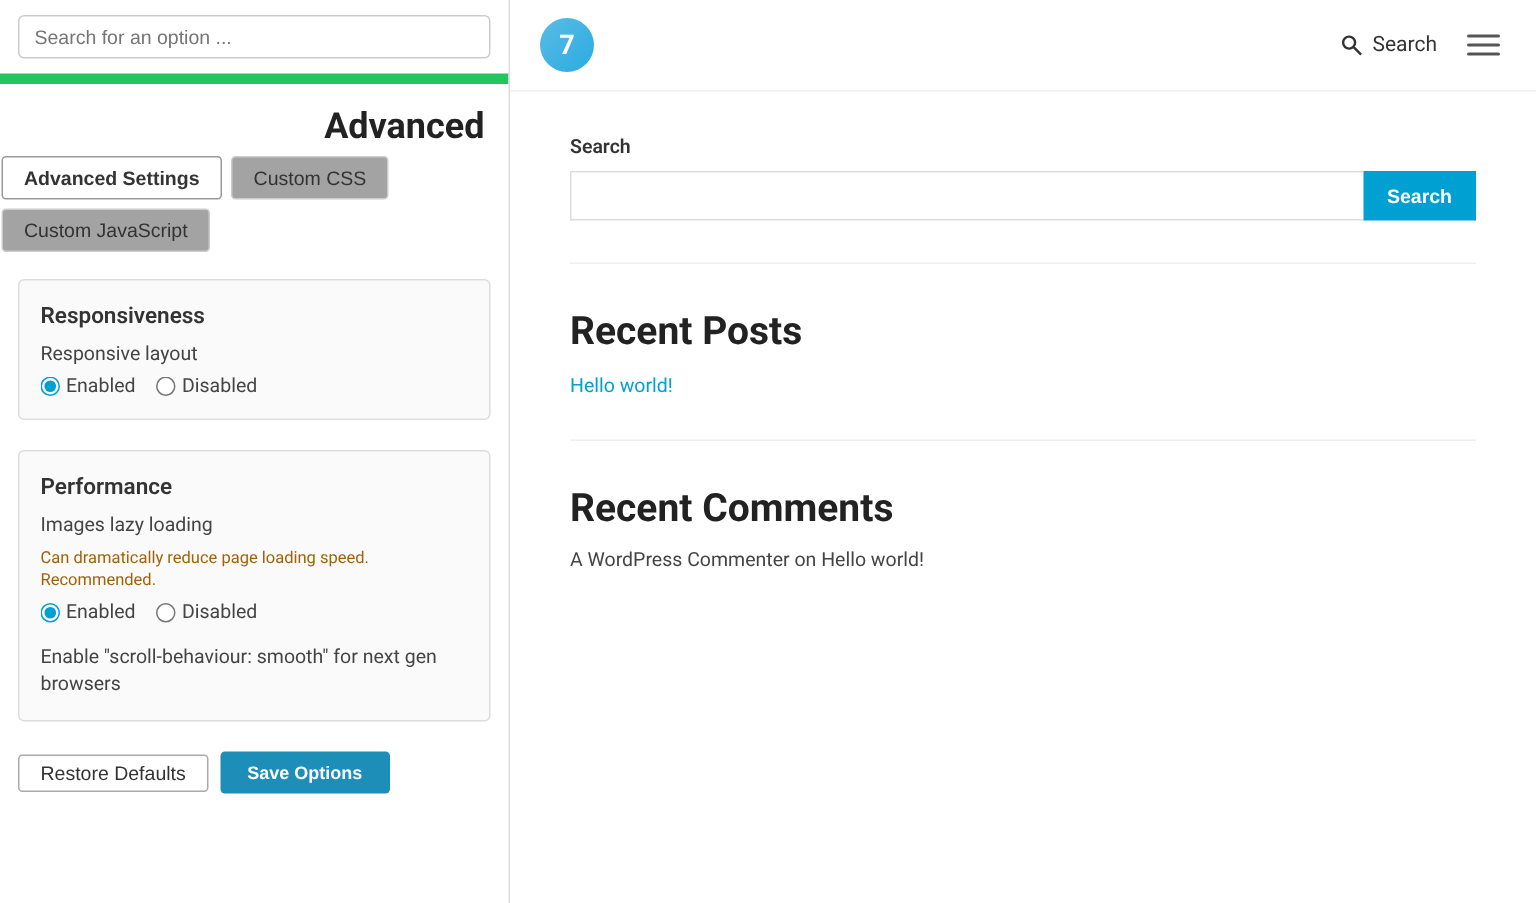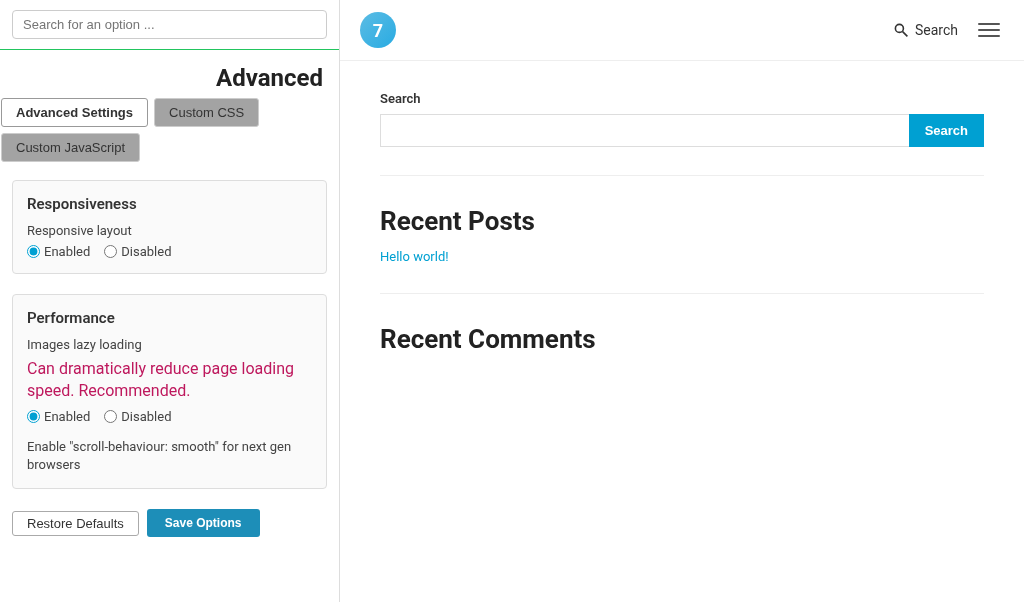--- a/index.html
+++ b/index.html
@@ -12,21 +12,21 @@
       background: #fff;
       border-right: 1px solid #ddd;
       display: flex;
       flex-direction: column;
       position: relative;
       overflow-y: auto;
     }
 
     .search-box-wrap {
       padding: 10px 12px;
-      border-bottom: 1px solid #22c55e;
+      border-bottom: 7px solid #22c55e;
     }
 
     .search-box-wrap input {
       width: 100%;
       padding: 6px 10px;
       border: 1px solid #ccc;
       border-radius: 4px;
       font-size: 13px;
       color: #555;
       outline: none;
@@ -78,22 +78,22 @@
       margin-bottom: 10px;
     }
 
     .section-label {
       font-size: 13px;
       color: #444;
       margin-bottom: 6px;
     }
 
     .section-desc {
-      font-size: 16px;
-      color: #be185d;
+      font-size: 11px;
+      color: #a16207;
       margin-bottom: 6px;
       line-height: 1.4;
     }
 
     .radio-group {
       display: flex;
       align-items: flex-start;
       gap: 14px;
     }
 
@@ -366,16 +366,17 @@
       </div>
     </div>
 
     <div class="widget-section">
       <div class="section-heading">Recent Posts</div>
       <a class="section-link">Hello world!</a>
     </div>
 
     <div class="widget-section">
       <div class="section-heading">Recent Comments</div>
+      <div class="comments-text">A WordPress Commenter on Hello world!</div>
     </div>
 
   </div>
 </div>
 
 </body></html>

